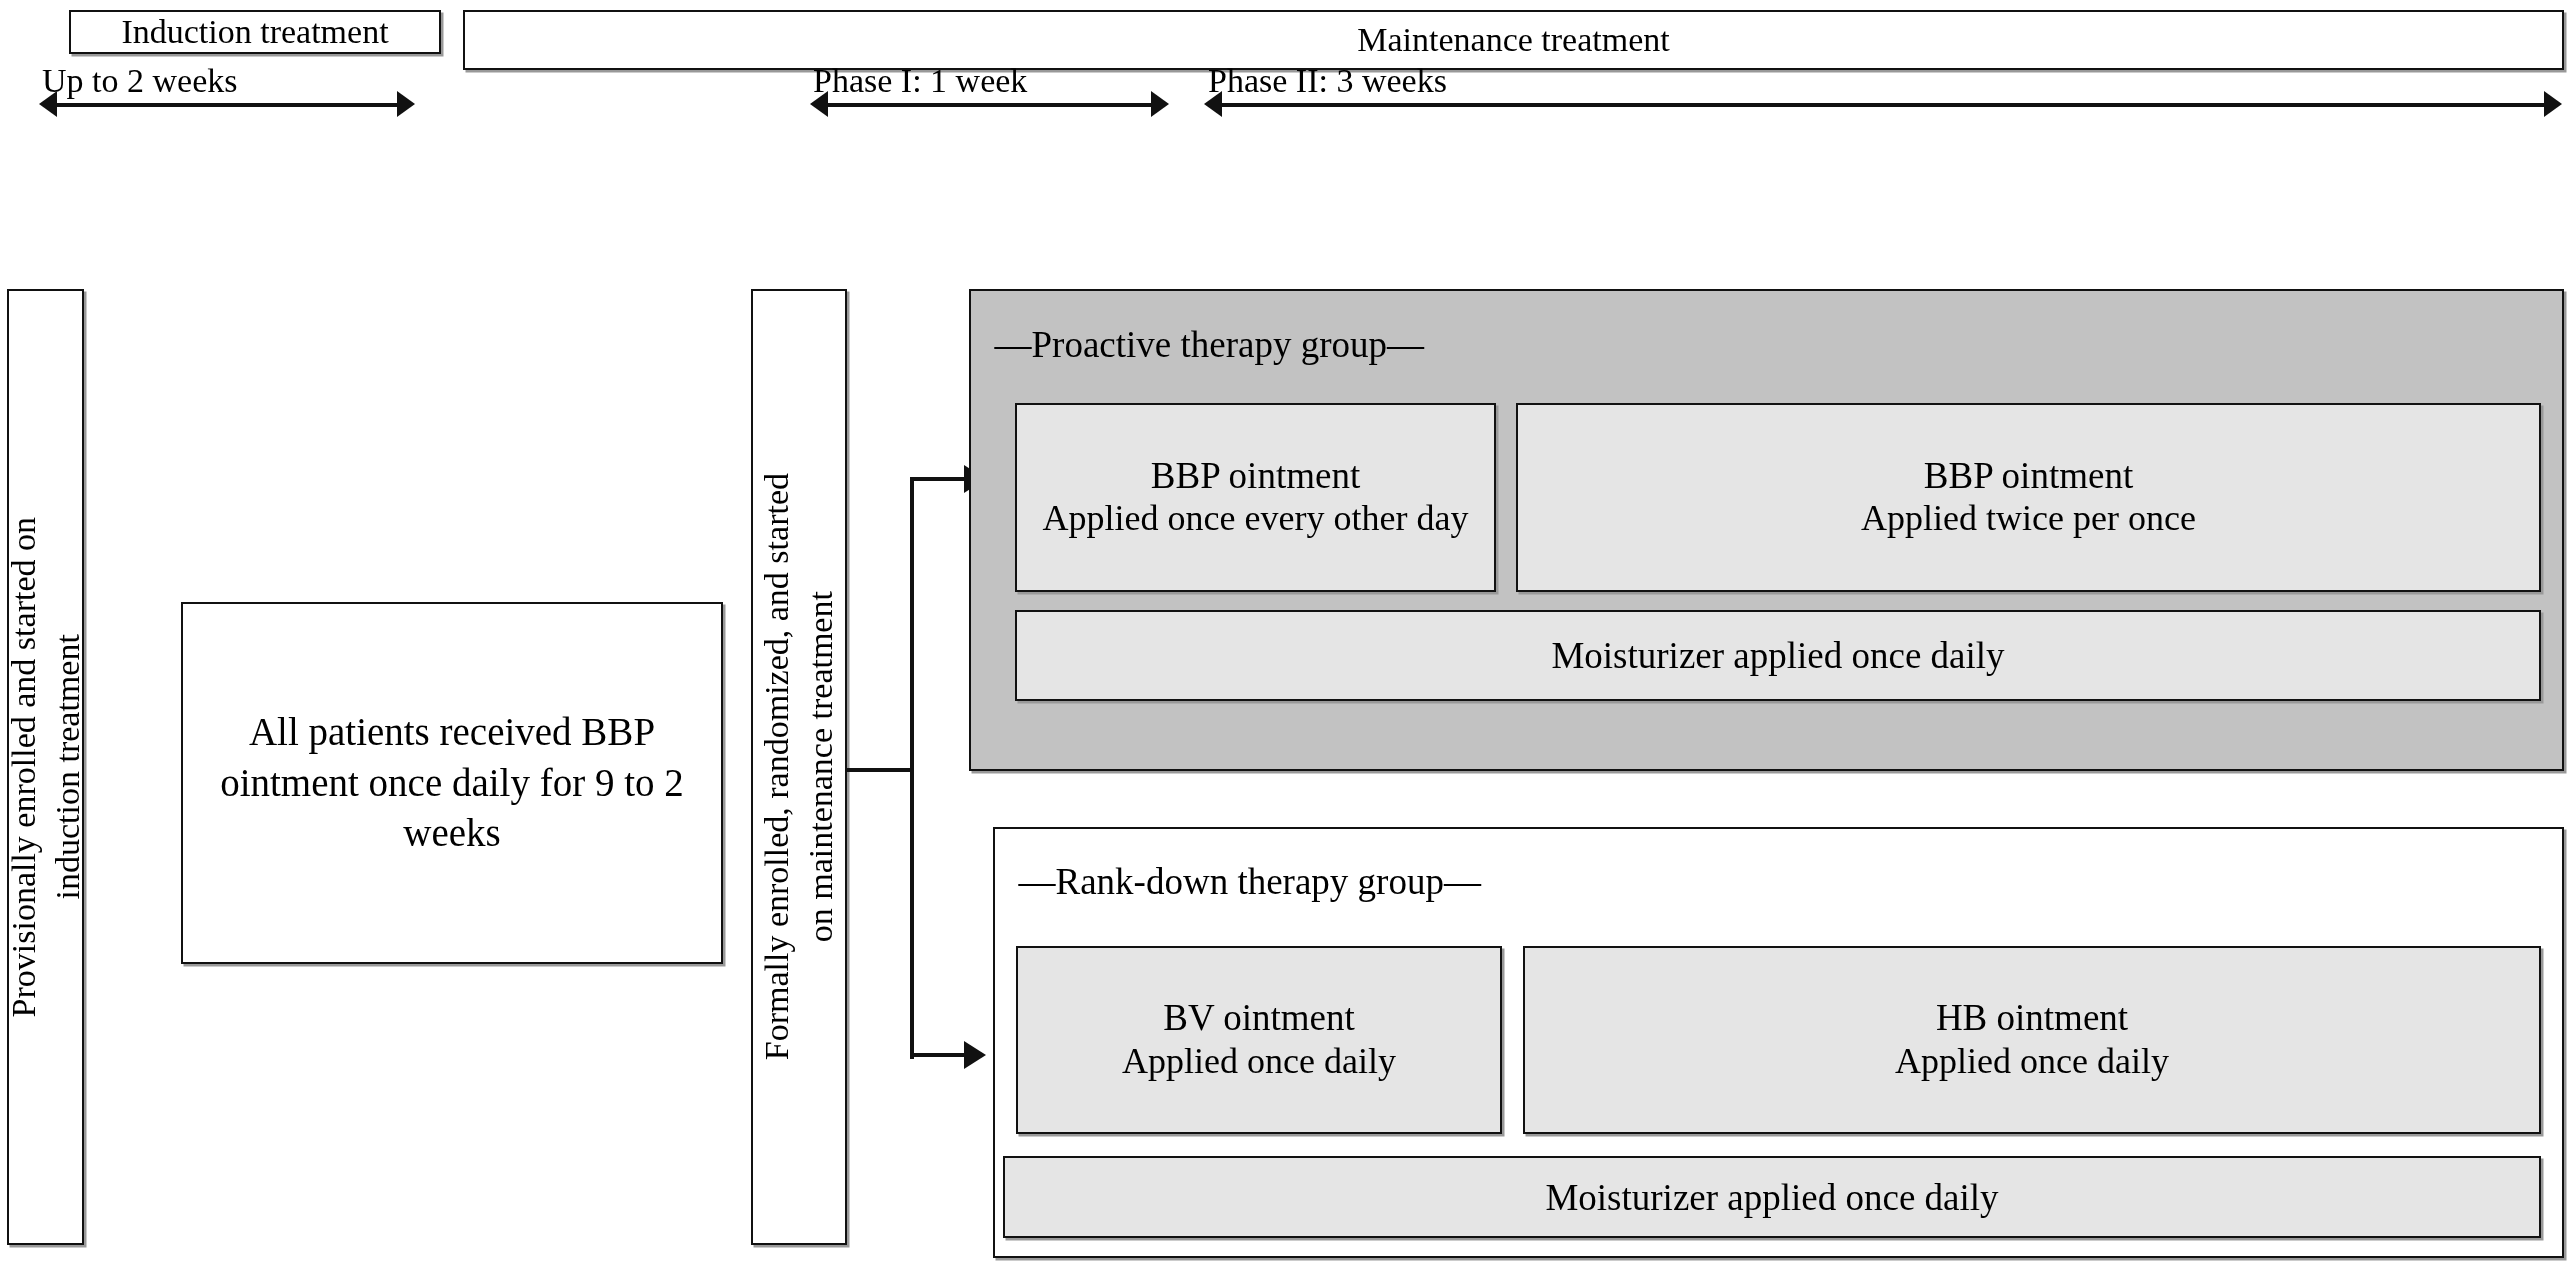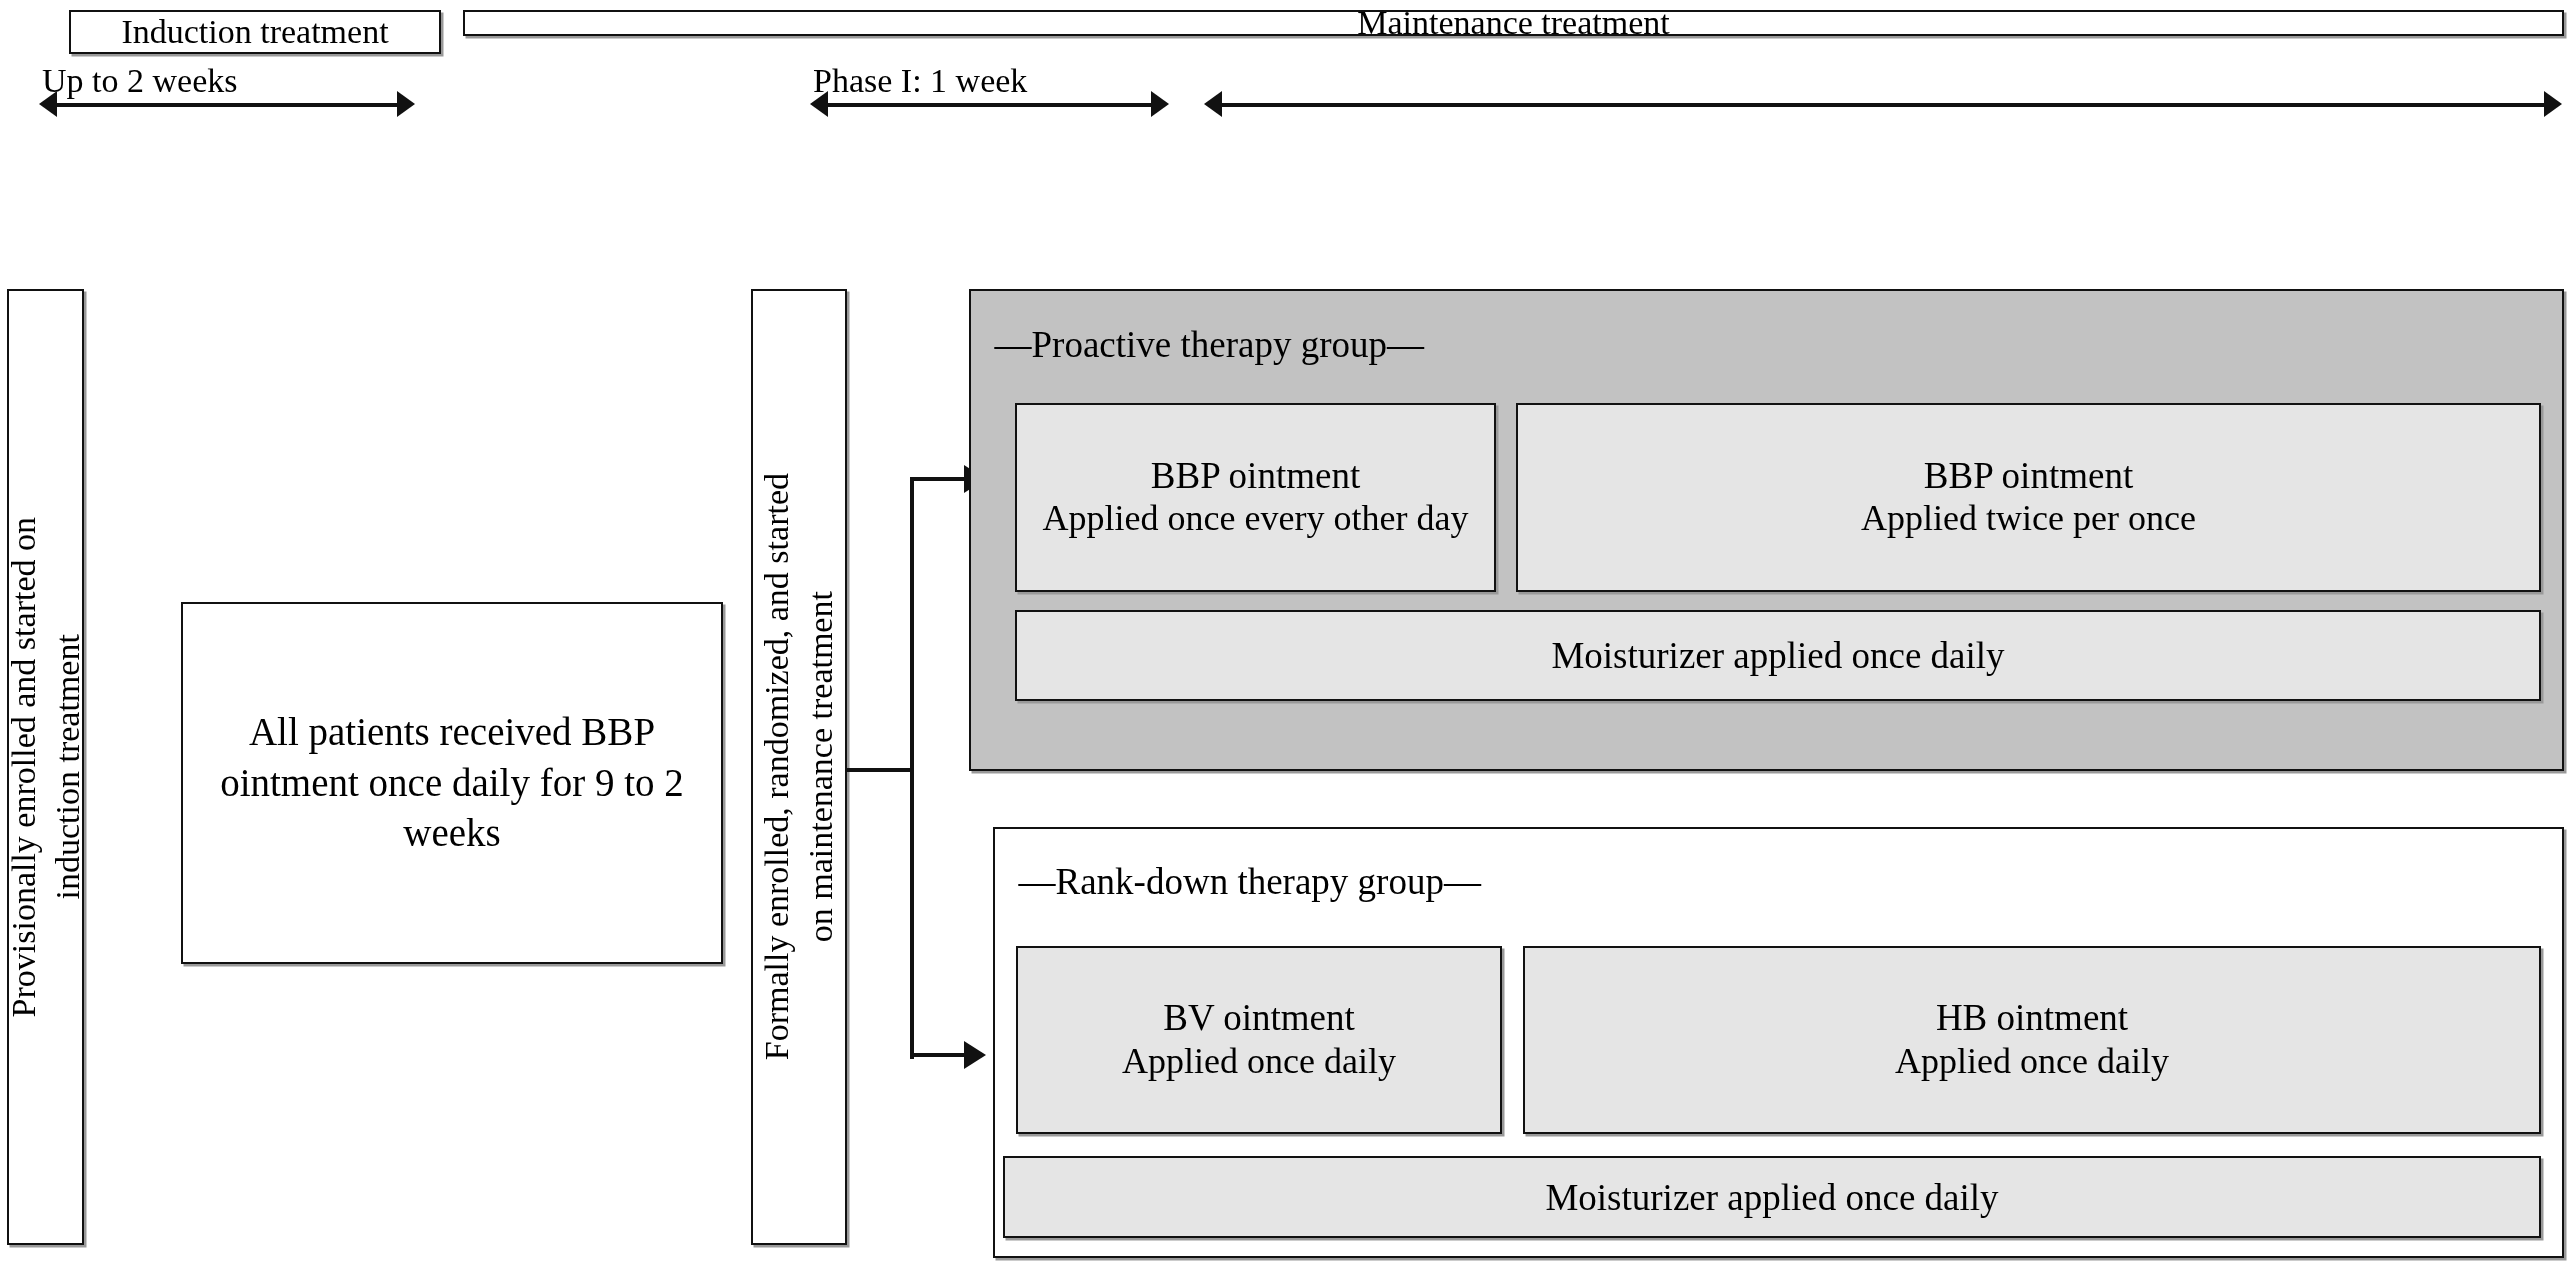--- a/index.html
+++ b/index.html
@@ -6,21 +6,21 @@
   body{width:2576px;height:1270px;position:relative;
        font-family:"Liberation Serif","DejaVu Serif",serif;color:#000;}
   .stage{position:absolute;left:0;top:0;width:2576px;height:1270px;overflow:hidden;}
 
   .box{position:absolute;box-sizing:border-box;background:#fff;
        border:2.5px solid #111;box-shadow:2.5px 2.5px 0 0 #999;}
   .ctr{display:flex;align-items:center;justify-content:center;text-align:center;}
 
   
   #hdr-induction{left:69px;top:10px;width:372px;height:44px;}
-  #hdr-maintenance{left:463px;top:10px;width:2101px;height:26px;}
+  #hdr-maintenance{left:463px;top:10px;width:2101px;height:60px;}
   .hdr-label{font-size:34px;line-height:1;}
 
   
   .dur{position:absolute;text-align:left;font-size:34px;line-height:1;}
   #dur-induction{left:42px;top:64px;width:369px;}
   #dur-phase1{left:813px;top:64px;width:352px;}
   #dur-phase2{left:1208px;top:64px;width:1350px;}
 
   
   .darrow{position:absolute;height:27px;}
@@ -90,20 +90,21 @@
 
   <div class="box ctr" id="hdr-induction">
     <span class="hdr-label">Induction treatment</span>
   </div>
   <div class="box ctr" id="hdr-maintenance">
     <span class="hdr-label">Maintenance treatment</span>
   </div>
 
   <div class="dur" id="dur-induction">Up to 2 weeks</div>
   <div class="dur" id="dur-phase1">Phase I: 1 week</div>
+  <div class="dur" id="dur-phase2">Phase II: 3 weeks</div>
 
   <div class="darrow" id="arrow-induction">
     <span class="hl"></span>
       <span class="shaft"></span>
       <span class="hr"></span>
   </div>
   <div class="darrow" id="arrow-phase1">
     <span class="hl"></span>
       <span class="shaft"></span>
       <span class="hr"></span>

